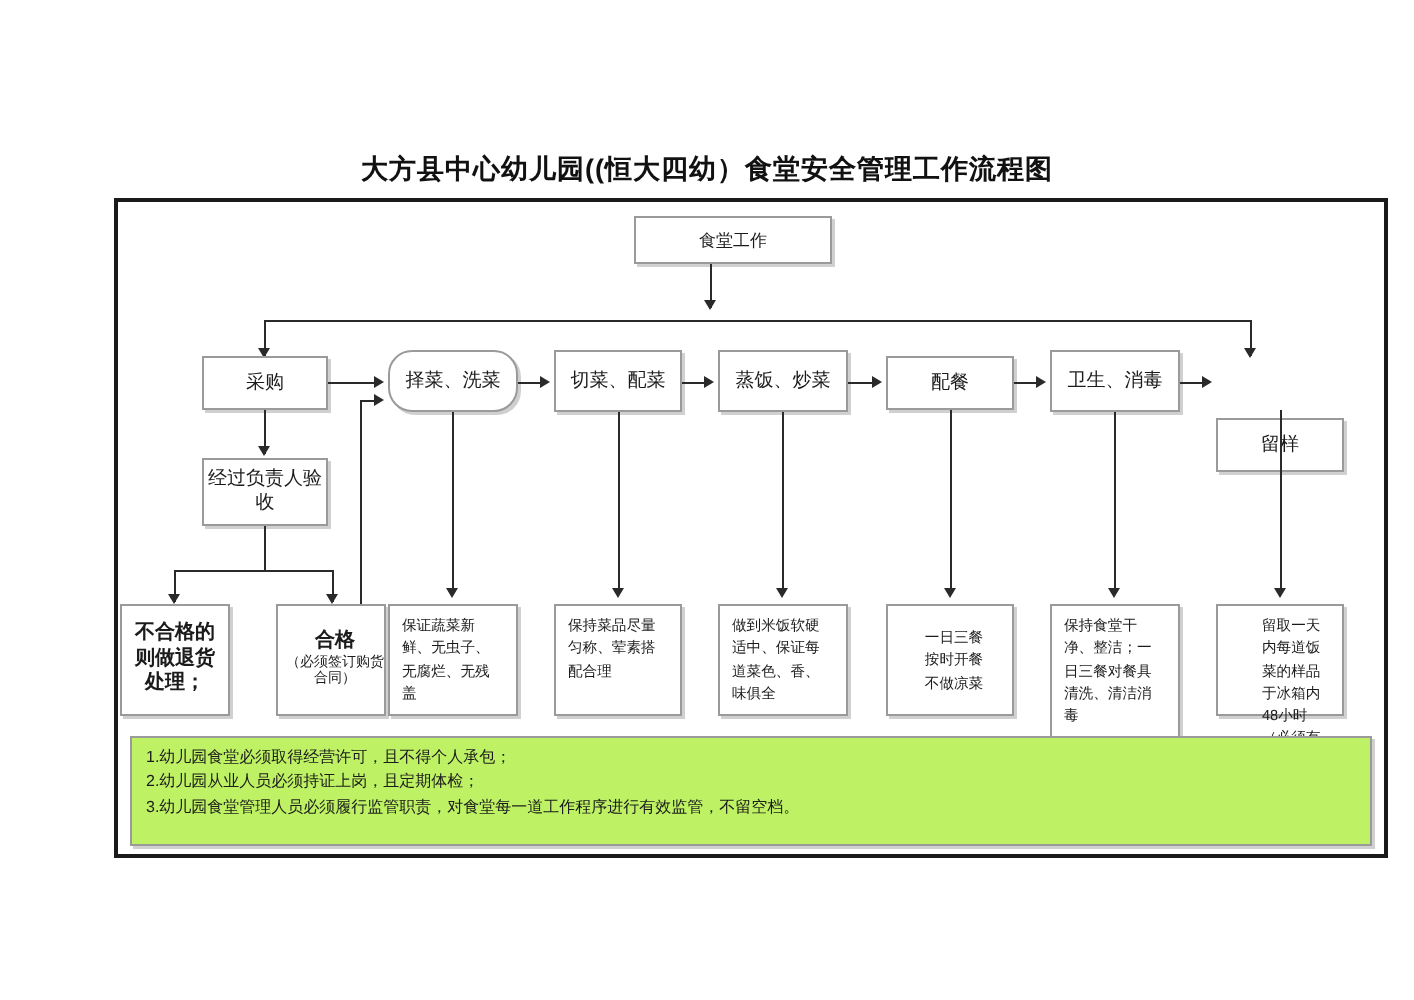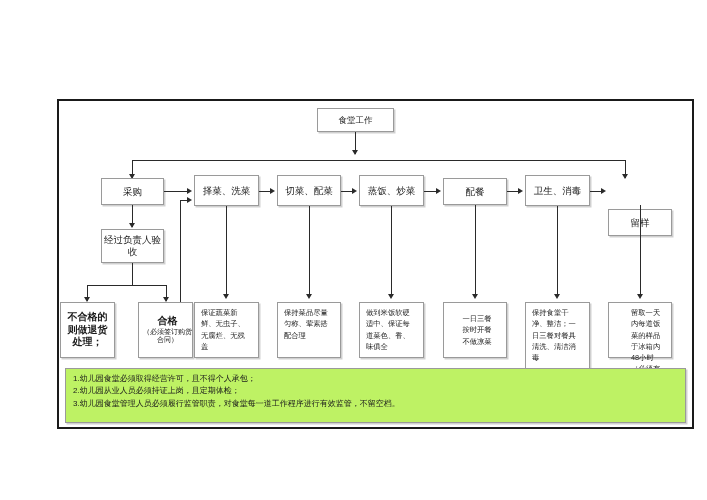--- a/index.html
+++ b/index.html
@@ -58,40 +58,41 @@
   .h{height:1px;}
   .arr{position:absolute;width:0;height:0;}
   .arr-d{border-left:3.5px solid transparent;border-right:3.5px solid transparent;border-top:5px solid #2a2a2a;}
   .arr-r{border-top:3.5px solid transparent;border-bottom:3.5px solid transparent;border-left:5px solid #2a2a2a;}
 </style>
 </head>
 <body>
 
 <div class="page">
 
+  <div class="title">大方县中心幼儿园((恒大四幼）食堂安全管理工作流程图</div>
 
   <div class="frame"></div>
 
-  <div class="box b-top" style="left:317px;top:108px;width:77px;height:24px;">
+  <div class="box b-top" style="left:317px;top:108px;width:99px;height:24px;">
     <span>食堂工作</span>
   </div>
 
   <div class="ln v" style="left:355px;top:132px;height:22px;"></div>
   <div class="arr arr-d" style="left:351.5px;top:150px;"></div>
 
   <div class="ln h" style="left:132px;top:160px;width:493px;"></div>
   <div class="ln v" style="left:132px;top:160px;height:18px;"></div>
   <div class="arr arr-d" style="left:128.5px;top:174px;"></div>
   <div class="ln v" style="left:625px;top:160px;height:18px;"></div>
   <div class="arr arr-d" style="left:621.5px;top:174px;"></div>
 
   <div class="box b-proc" style="left:101px;top:178px;width:63px;height:27px;">
     <span>采购</span>
   </div>
-  <div class="box b-proc" style="left:194px;top:175px;width:65px;height:31px;">
+  <div class="box b-proc" style="left:194px;top:175px;width:65px;height:31px;border-radius:12px;">
     <span>择菜、洗菜</span>
   </div>
   <div class="box b-proc" style="left:359px;top:175px;width:65px;height:31px;">
     <span>蒸饭、炒菜</span>
   </div>
   <div class="box b-proc" style="left:277px;top:175px;width:64px;height:31px;">
     <span>切菜、配菜</span>
   </div>
   <div class="box b-proc" style="left:443px;top:178px;width:64px;height:27px;">
     <span>配餐</span>

